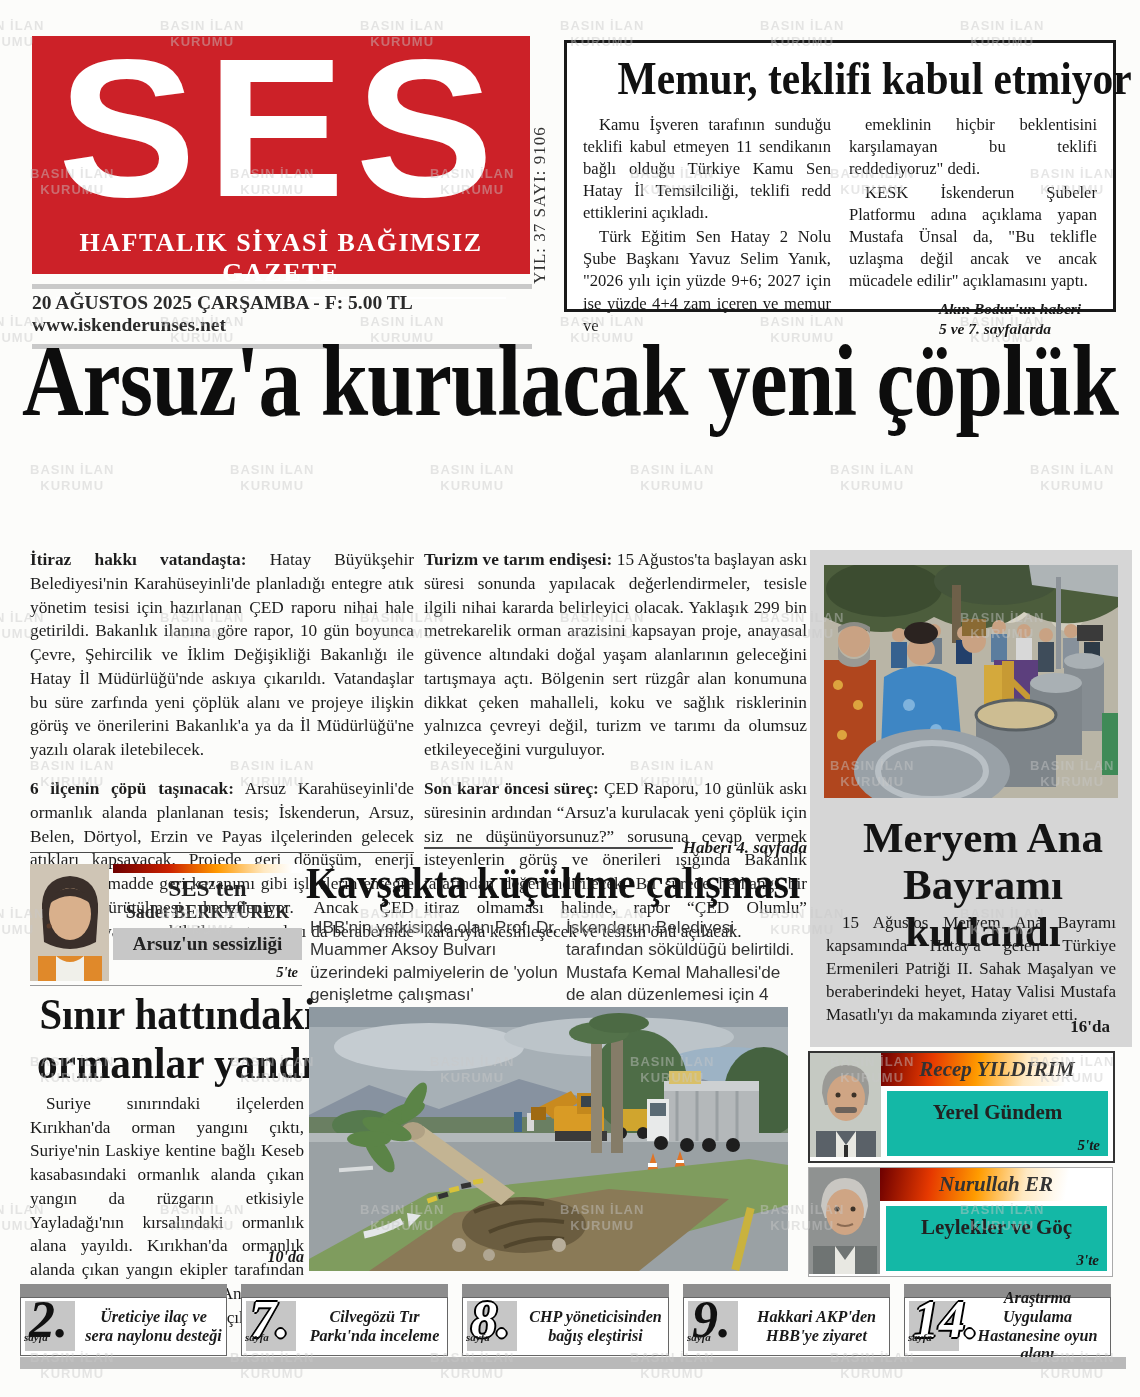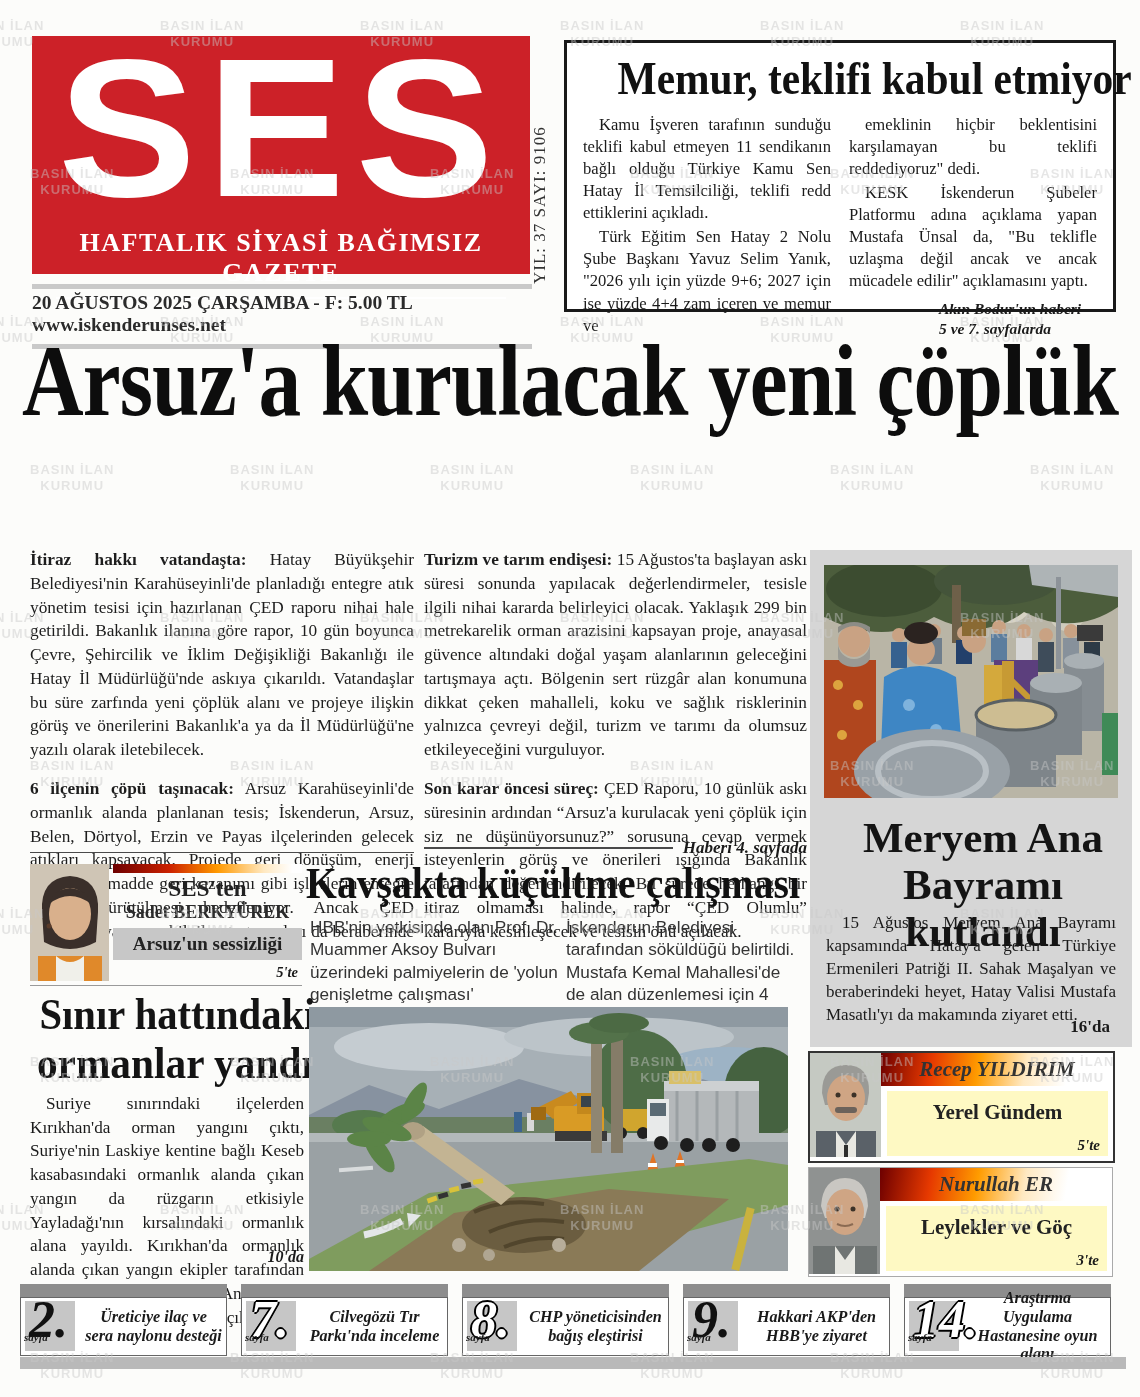--- a/index.html
+++ b/index.html
@@ -91,21 +91,21 @@
 
   
   .colbox{width:303px;height:108px;background:#fff;}
   .cb1{left:808px;top:1051px;border:2px solid #333;}
   .cb2{left:808px;top:1167px;border:1px solid #aaa;}
   .cb-photo{position:absolute;left:0;top:0;width:71px;height:104px;}
   .cb-right{position:absolute;left:71px;right:0;top:0;bottom:0;}
   .cb-grad{height:33px;background:linear-gradient(100deg,#6d0000,#e63900 22%,#ff9c00 42%,#ffe9c2 62%,#fff 80%);
            display:flex;align-items:center;justify-content:center;}
   .cb-name{font-size:21px;font-weight:bold;font-style:italic;color:#333;}
-  .cb-gray{position:absolute;left:6px;right:5px;top:38px;bottom:5px;background:#fef9c3;}
+  .cb-gray{position:absolute;left:6px;right:5px;top:38px;bottom:5px;background:#14b8a6;}
   .cb-title{text-align:center;font-size:21px;font-weight:bold;color:#222;padding-top:9px;}
   .cb-ref{position:absolute;right:8px;bottom:2px;font-size:15px;font-weight:bold;font-style:italic;}
 
   
   .bbox{top:1284px;width:207px;}
   .band{height:13px;background:#8d8d8d;}
   .bwhite{border:1px solid #666;background:#fff;height:57px;position:relative;display:flex;align-items:center;}
   .numsq{position:absolute;left:4px;top:3px;width:50px;height:50px;background:#c6c6c6;}
   .bnum{position:absolute;left:8px;top:-4px;font-size:52px;font-style:italic;font-weight:bold;color:#111;
         line-height:1;z-index:2;}

